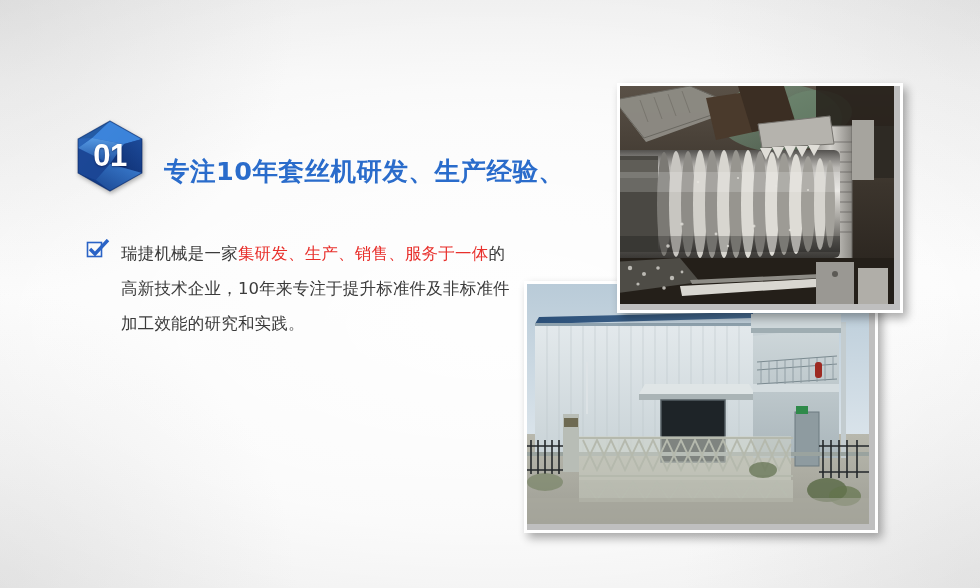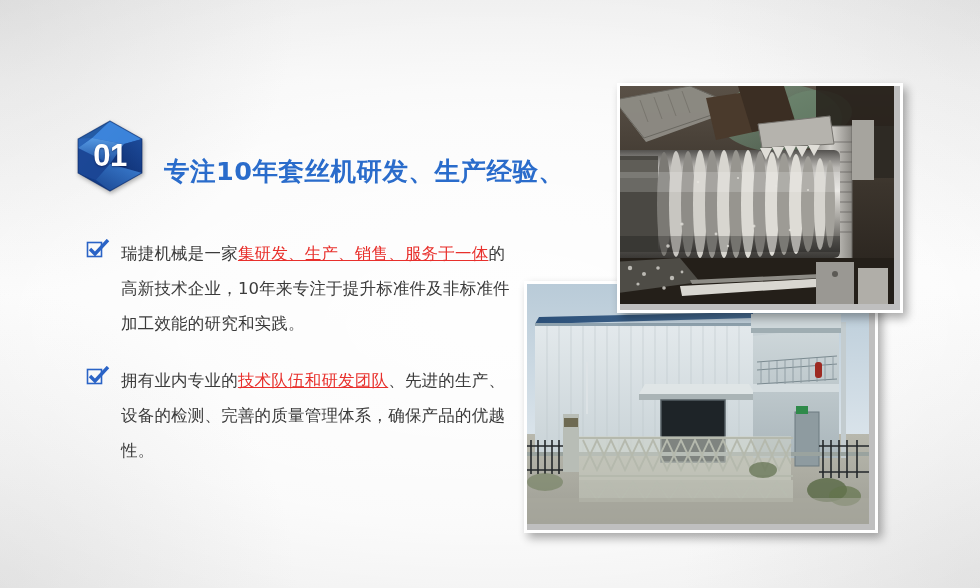--- a/index.html
+++ b/index.html
@@ -114,21 +114,21 @@
   .chk svg { display: block; }
   .bullet-text {
     margin-left: 11px;
     font-size: 16.5px;
     line-height: 35px;
     color: #3b3b3b;
     font-family: "DejaVu Sans", "Liberation Sans", sans-serif;
     letter-spacing: 0.2px;
     width: 400px;
   }
-  .hl { color: #e8302c; text-decoration: underline; }
+  .hl { color: #e8302c; }
 
   
   .photo {
     position: absolute;
     background: #bfbfbf;
     box-shadow: 4px 5px 9px rgba(0,0,0,0.33);
     border: 3px solid #ffffff;
     overflow: hidden;
   }
   .photo svg { display: block; }
@@ -205,31 +205,20 @@
           <svg width="24" height="22" viewBox="0 0 24 22" xmlns="http://www.w3.org/2000/svg">
             <rect x="1.5" y="3.5" width="14" height="14" fill="none" stroke="#2a63c6" stroke-width="1.6"></rect>
             <path d="M4 10 L9 15 L22 1" fill="none" stroke="#2a63c6" stroke-width="3.4" stroke-linecap="butt" stroke-linejoin="miter"></path>
           </svg>
         </span>
         <div class="bullet-text">
           <span>瑞捷机械是一家</span><span class="hl">集研发、生产、销售、服务于一体</span><span>的高新技术企业，10年来专注于提升标准件及非标准件加工效能的研究和实践。</span>
         </div>
       </div>
 
-      <div class="bullet">
-        <span class="chk">
-          <svg width="24" height="22" viewBox="0 0 24 22" xmlns="http://www.w3.org/2000/svg">
-            <rect x="1.5" y="3.5" width="14" height="14" fill="none" stroke="#2a63c6" stroke-width="1.6"></rect>
-            <path d="M4 10 L9 15 L22 1" fill="none" stroke="#2a63c6" stroke-width="3.4" stroke-linecap="butt" stroke-linejoin="miter"></path>
-          </svg>
-        </span>
-        <div class="bullet-text">
-          <span>拥有业内专业的</span><span class="hl">技术队伍和研发团队</span><span>、先进的生产、设备的检测、完善的质量管理体系，确保产品的优越性。</span>
-        </div>
-      </div>
 
     </div>
   </div>
 
   <div class="photo" id="photo-factory">
     <svg width="342" height="240" viewBox="0 0 342 240" xmlns="http://www.w3.org/2000/svg">
       <defs>
         <linearGradient id="sky" x1="0" y1="0" x2="0" y2="1">
           <stop offset="0" stop-color="#b9cbd8"></stop>
             <stop offset="1" stop-color="#d9e3ea"></stop>

